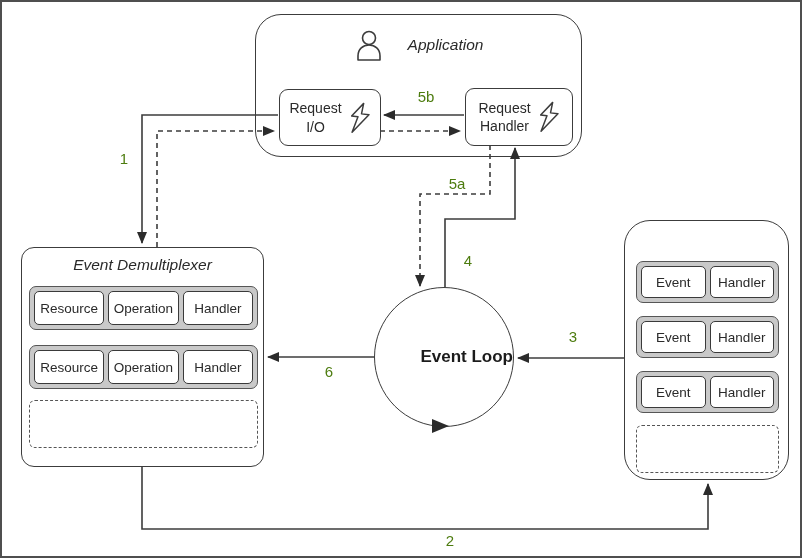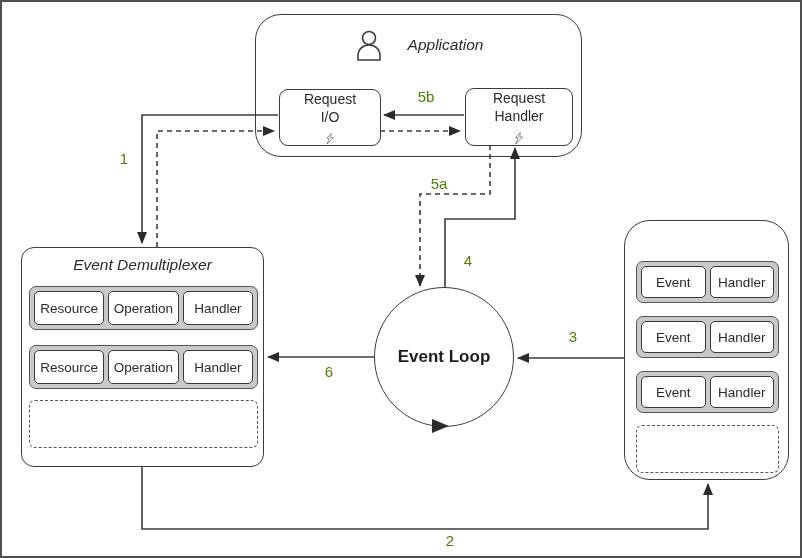--- a/index.html
+++ b/index.html
@@ -8,30 +8,30 @@
     background:#fff; border:2px solid #4f4f4f; overflow:hidden;
     font-family:"Liberation Sans", sans-serif; color:#2a2a2a;
   }
   .rbox{position:absolute; border:1.6px solid #3c3c3c; border-radius:26px; background:#fff; box-sizing:border-box;}
   .box-title{position:absolute; top:8px; left:0; width:100%; text-align:center;
     font-style:italic; font-size:15.5px; color:#2a2a2a;}
   .app-header{position:absolute; top:12px; left:0; width:100%; display:flex;
     align-items:center; justify-content:center; gap:24px;}
   .app-title{font-style:italic; font-size:15.5px;}
   .small-box{position:absolute; border:1.6px solid #3c3c3c; border-radius:9px; background:#fff;
-    box-sizing:border-box; display:flex; align-items:center; justify-content:center; gap:7px; font-size:14px;flex-direction:column;}
+    box-sizing:border-box; display:flex; align-items:center; justify-content:center; gap:7px; font-size:14px;}
   .two-line{display:flex; flex-direction:column; align-items:center; line-height:1.3;}
   .gray-row{position:absolute; background:#c9c9c9; border:1.8px solid #565656; border-radius:7px;
     box-sizing:border-box; display:flex; gap:4px; padding:4px;}
   .cell{flex:1; background:#fff; border:1.5px solid #3a3a3a; border-radius:5px;
     display:flex; align-items:center; justify-content:center; font-size:13.5px; white-space:nowrap;}
   .dashed-slot{position:absolute; border:1.5px dashed #555; border-radius:6px; box-sizing:border-box; background:transparent;}
   .event-loop{position:absolute; left:372px; top:285px; width:140px; height:140px;
     border:1.6px solid #3c3c3c; border-radius:50%; background:#fff; box-sizing:border-box;
-    display:flex; align-items:center; justify-content:center; font-weight:bold; font-size:17px; color:#1c1c1c;}
+    display:flex; align-items:center; justify-content:flex-end; font-weight:bold; font-size:17px; color:#1c1c1c;}
   .num{position:absolute; transform:translate(-50%,-50%); font-size:15px; color:#4d7c0f;}
   .overlay{position:absolute; left:0; top:0; pointer-events:none;}
   .icon-svg{display:block;}
 </style>
 </head>
 <body>
 
 <div class="canvas">
 
   <div class="rbox" style="left:253px; top:12px; width:327px; height:143px;">
@@ -101,21 +101,21 @@
   </div>
 
   <div class="event-loop">
     <span>Event Loop</span>
   </div>
 
   <div class="num" style="left:122px; top:156px;">1</div>
   <div class="num" style="left:448px; top:538px;">2</div>
   <div class="num" style="left:571px; top:334px;">3</div>
   <div class="num" style="left:466px; top:258px;">4</div>
-  <div class="num" style="left:437px; top:181px;">5a</div>
+  <div class="num" style="left:455px; top:181px;">5a</div>
   <div class="num" style="left:424px; top:94px;">5b</div>
   <div class="num" style="left:327px; top:369px;">6</div>
 
   <svg class="overlay" width="802" height="558" viewBox="0 0 802 558">
     <defs>
       <marker id="ah" markerWidth="13" markerHeight="11" refX="11" refY="5" orient="auto" markerUnits="userSpaceOnUse">
         <path d="M0,0 L12,5 L0,10 Z" fill="#2b2b2b"></path>
       </marker>
     </defs>
     <g fill="none" stroke="#3c3c3c" stroke-width="1.6">

